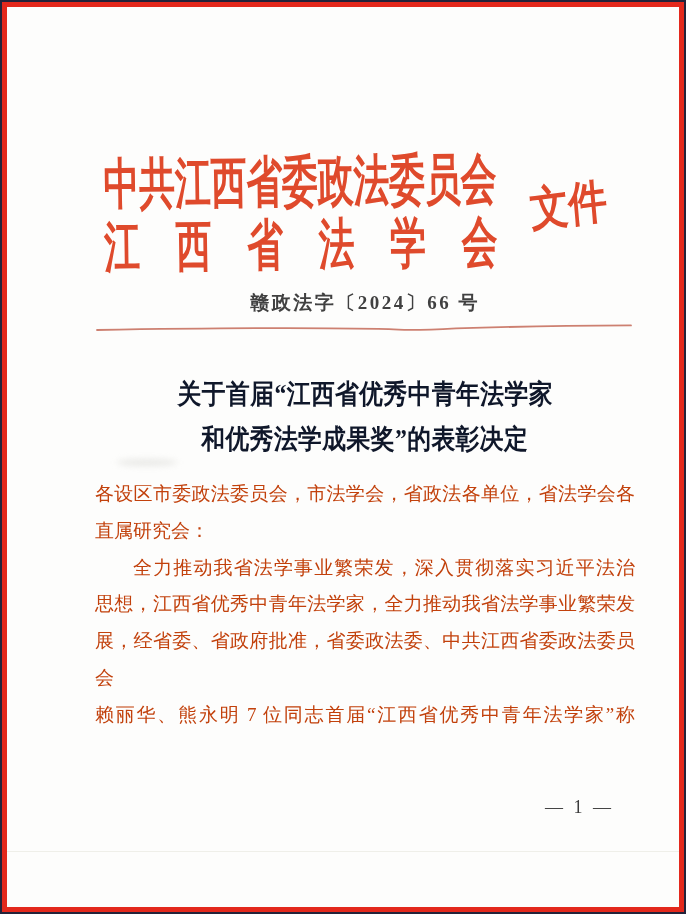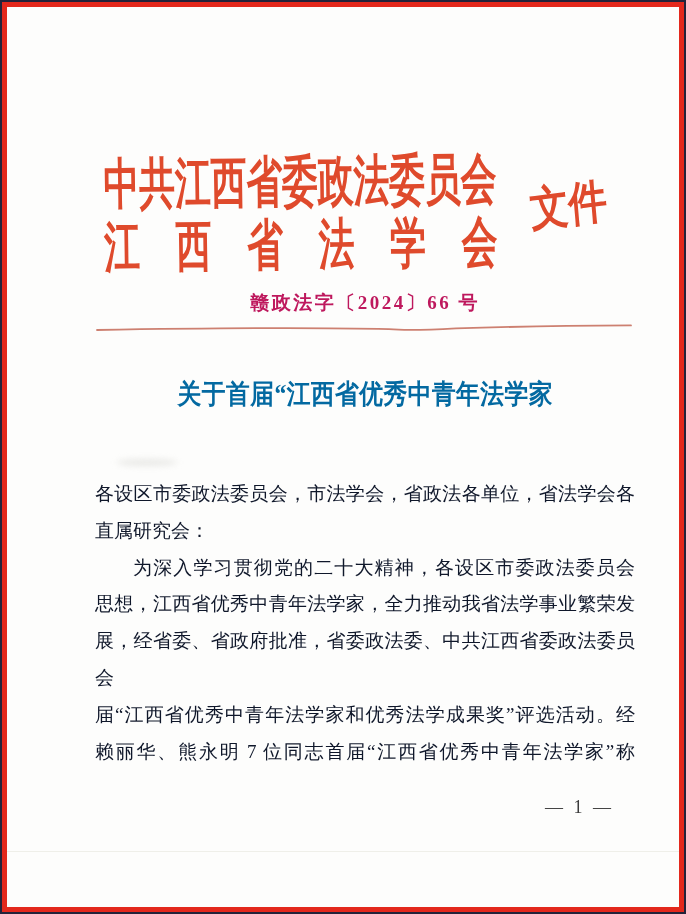--- a/index.html
+++ b/index.html
@@ -30,39 +30,39 @@
   }
   .doc-type{
     position:absolute;left:528px;top:185px;
     color:#df4a2c;font-weight:bold;font-size:47px;line-height:50px;white-space:nowrap;
     transform:scaleX(0.82) rotate(-6deg);transform-origin:left top;
   }
 
   
   .doc-number{
     position:absolute;left:95px;top:290px;width:540px;
-    text-align:center;font-size:19px;font-weight:bold;color:#be185d;
+    text-align:center;font-size:19px;font-weight:bold;color:#404040;
     letter-spacing:2.5px;white-space:nowrap;
   }
 
   
   .red-rule{position:absolute;left:94px;top:321px;width:541px;height:14px;}
 
   
   .title-block{
     position:absolute;left:95px;top:372px;width:540px;
-    text-align:center;color:#0369a1;font-weight:bold;
+    text-align:center;color:#0f172a;font-weight:bold;
     font-size:27px;line-height:45px;letter-spacing:0.5px;
   }
   .title-line{display:inline-block;transform:scaleX(0.88);transform-origin:center;white-space:nowrap;}
 
   
   .body-block{
     position:absolute;left:95px;top:476px;width:540px;
-    font-size:19px;line-height:36.8px;color:#0f172a;
+    font-size:19px;line-height:36.8px;color:#c2410c;
   }
   .bline{text-align:justify;text-align-last:justify;}
   .bline.left{text-align:center;text-align-last:left;}
   .bline.indent{padding-left:38px;}
 
   
   .page-number{
     position:absolute;right:74px;top:797px;
     font-size:18px;color:#3c3c3c;letter-spacing:1px;word-spacing:4px;white-space:nowrap;
   }
@@ -87,31 +87,31 @@
   <div class="doc-type">文件</div>
 
   <div class="doc-number">赣政法字〔2024〕66 号</div>
 
   <svg class="red-rule" viewBox="0 0 541 14" xmlns="http://www.w3.org/2000/svg">
     <path d="M3,9 C110,7.2 230,6.6 295,8.2 C312,9.6 326,9.4 362,7.4 C430,5.2 500,4.6 537,4.4" fill="none" stroke="#cd8071" stroke-width="1.8" stroke-linecap="round"></path>
   </svg>
 
   <div class="title-block">
     <div><span class="title-line">关于首届“江西省优秀中青年法学家</span></div>
+    <div><span class="title-line">和优秀法学成果奖”的表彰决定</span></div>
   </div>
 
   <div class="scan-smudge"></div>
 
   <div class="body-block">
     <div class="bline">各设区市委政法委员会，市法学会，省政法各单位，省法学会各</div>
     <div class="bline left">直属研究会：</div>
-    <div class="bline indent">为深入学习贯彻党的二十大精神，各设区市委政法委员会</div>
+    <div class="bline indent">全力推动我省法学事业繁荣发，深入贯彻落实习近平法治</div>
     <div class="bline">思想，江西省优秀中青年法学家，全力推动我省法学事业繁荣发</div>
     <div class="bline">展，经省委、省政府批准，省委政法委、中共江西省委政法委员会</div>
-    <div class="bline">届“江西省优秀中青年法学家和优秀法学成果奖”评选活动。经</div>
     <div class="bline">赖丽华、熊永明 7 位同志首届“江西省优秀中青年法学家”称</div>
   </div>
 
   <div class="page-number">— 1 —</div>
 
   <div class="page-edge"></div>
   <div class="frame-outer"></div>
   <div class="frame-red"></div>
 
 </div>

